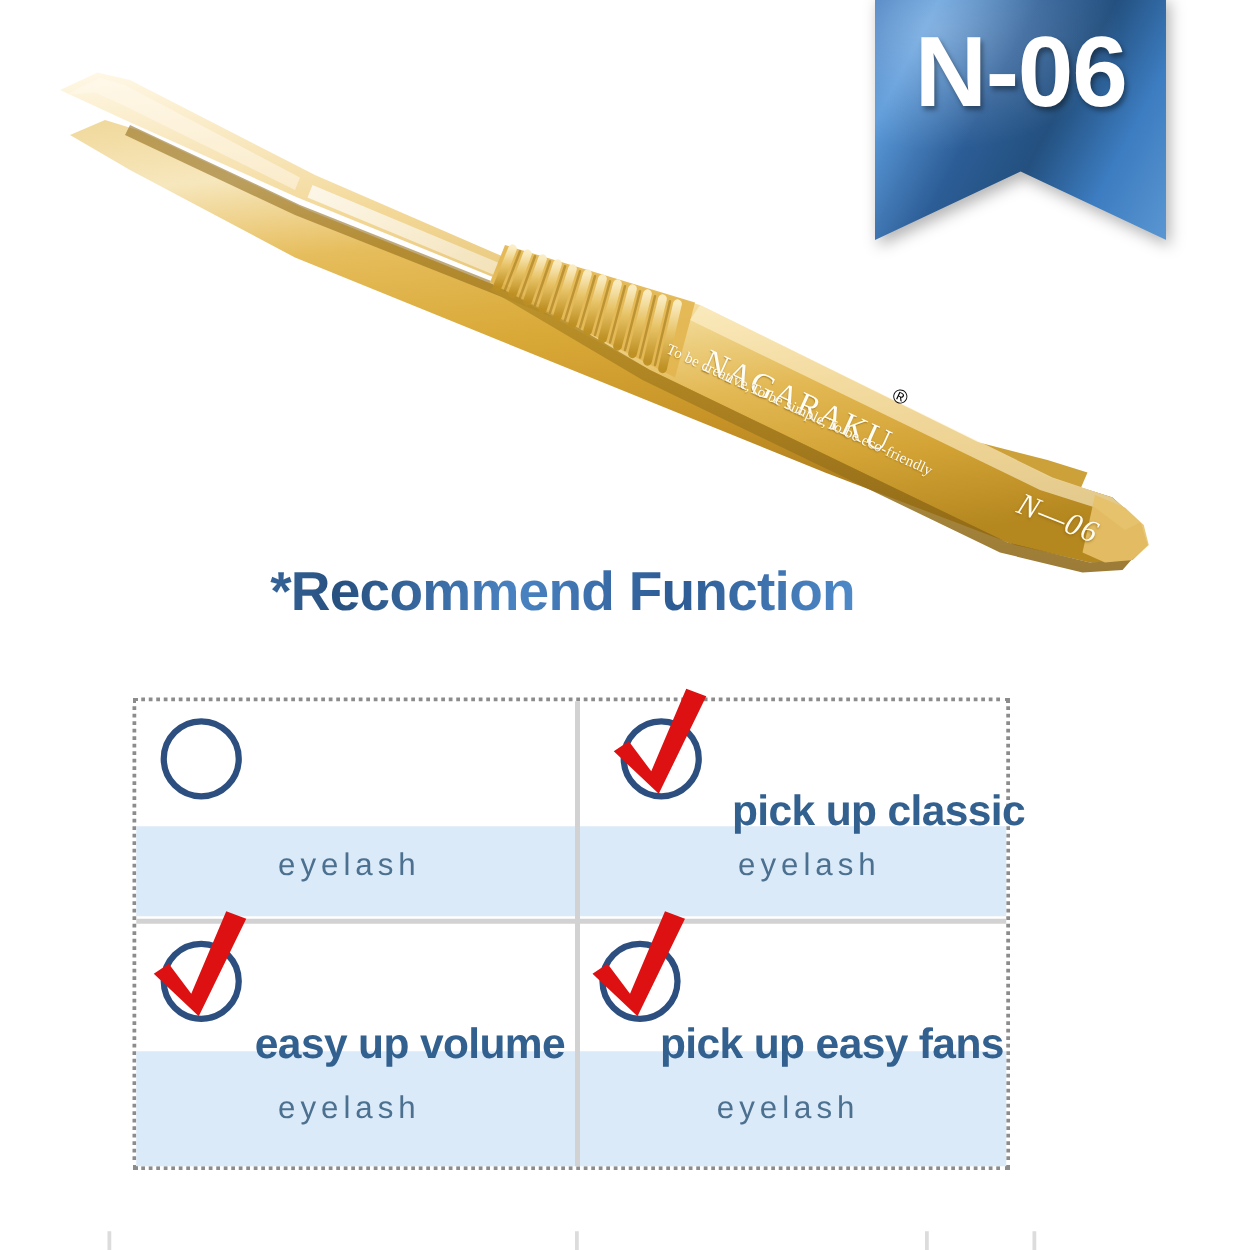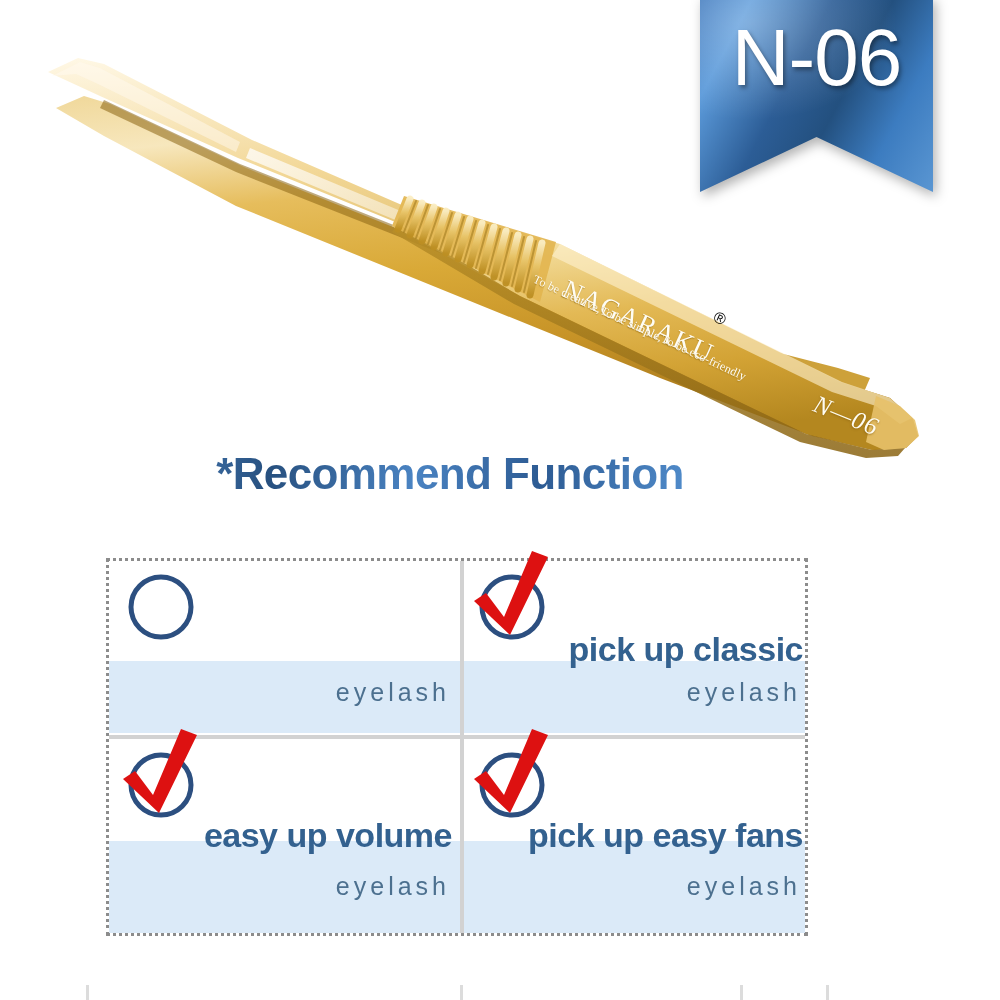--- a/index.html
+++ b/index.html
@@ -54,21 +54,21 @@
     clip-path: polygon(0 0, 100% 0, 100% 100%, 50% 72%, 0 100%);
   }
   #ribbon-label {
     position: absolute;
     left: 0; right: 0;
     top: 22px;
     text-align: center;
     color: #ffffff;
     font-family: "Liberation Sans", sans-serif;
     font-size: 80px;
-    font-weight: normal;
+    font-weight: bold;
     letter-spacing: -1px;
     line-height: 1;
     text-shadow: 2px 3px 4px rgba(0,0,0,0.38);
   }
 
   
   #recommend-heading {
     position: absolute;
     left: 0;
     top: 452px;
@@ -148,21 +148,21 @@
     background: #d2d2d2;
   }
 
   
   .cell {
     position: absolute;
     width: 351px;
     height: 176px;
   }
   .cell.c1 { left: 0;     top: 0; }
-  .cell.c2 { left: 351px; top: 0; }
+  .cell.c2 { left: 368px; top: 0; }
   .cell.c3 { left: 0;     top: 178px; height: 200px; }
   .cell.c4 { left: 351px; top: 178px; height: 200px; }
 
   .mark {
     position: absolute;
     left: 10px;
     top: 4px;
     width: 88px;
     height: 88px;
   }
@@ -178,21 +178,21 @@
     font-weight: bold;
     color: #33618f;
     letter-spacing: -0.5px;
     line-height: 1.1;
     white-space: nowrap;
   }
   .cell-sub {
     position: absolute;
     left: 0; right: 10px;
     top: 118px;
-    text-align: right;
+    text-align: center;
     font-family: "Liberation Sans", sans-serif;
     font-size: 25px;
     font-weight: normal;
     color: #4c708f;
     letter-spacing: 4px;
     line-height: 1.1;
     white-space: nowrap;
   }
   .cell.c3 .cell-title, .cell.c4 .cell-title { top: 78px; }
   .cell.c3 .cell-sub,   .cell.c4 .cell-sub   { top: 134px; }

